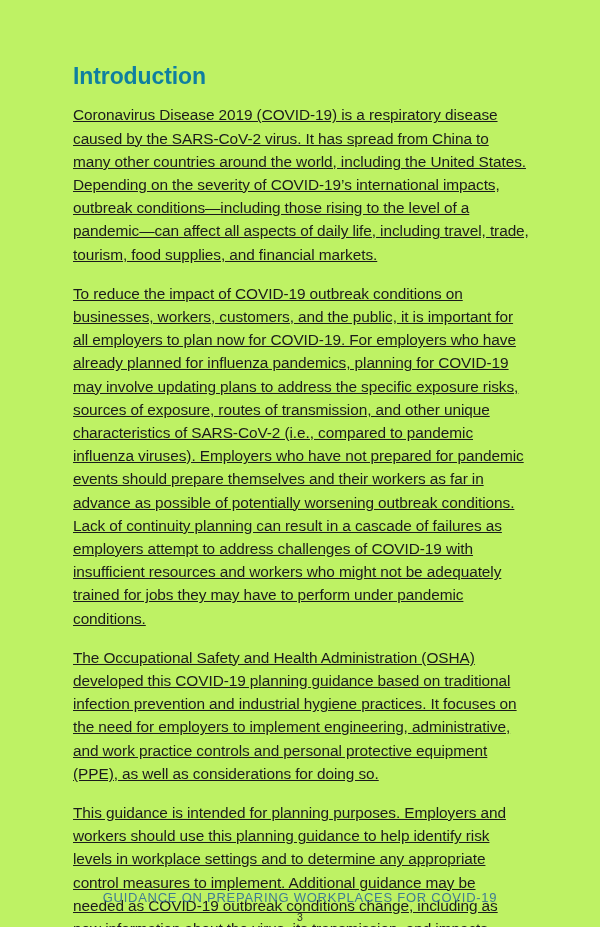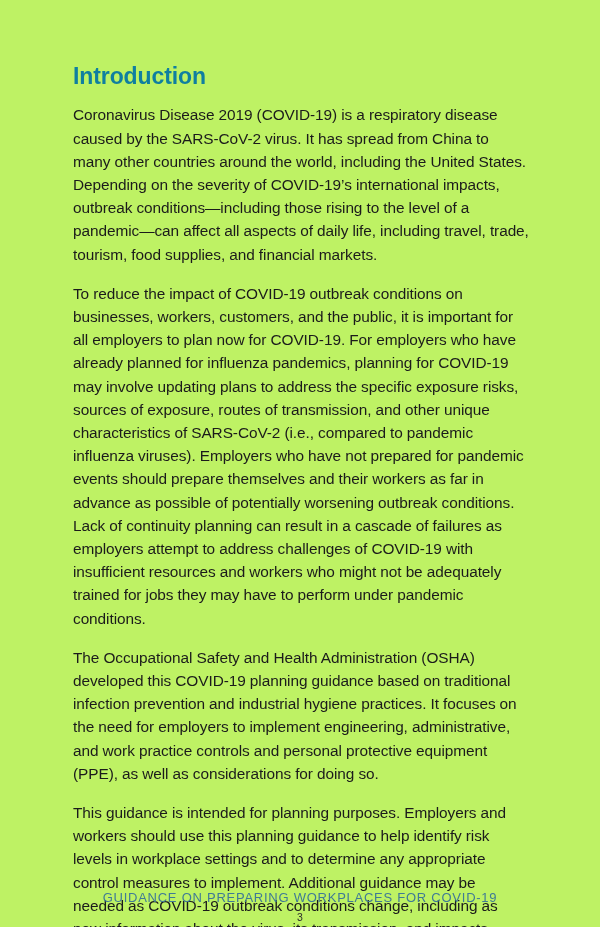--- a/index.html
+++ b/index.html
@@ -34,20 +34,21 @@
     line-height: 1.1;
   }
   .body-text {
     font-size: 15.4px;
     line-height: 23.2px;
     color: #1b1b1b;
     margin: 0 0 16px 0;
     text-align: left;
     letter-spacing: -0.07px;
     word-spacing: -0.1px;
+    text-decoration: underline;
   }
   .body-text:last-child {
     margin-bottom: 0;
   }
   .footer {
     position: absolute;
     left: 0;
     right: 0;
     top: 870px;
     text-align: center;

